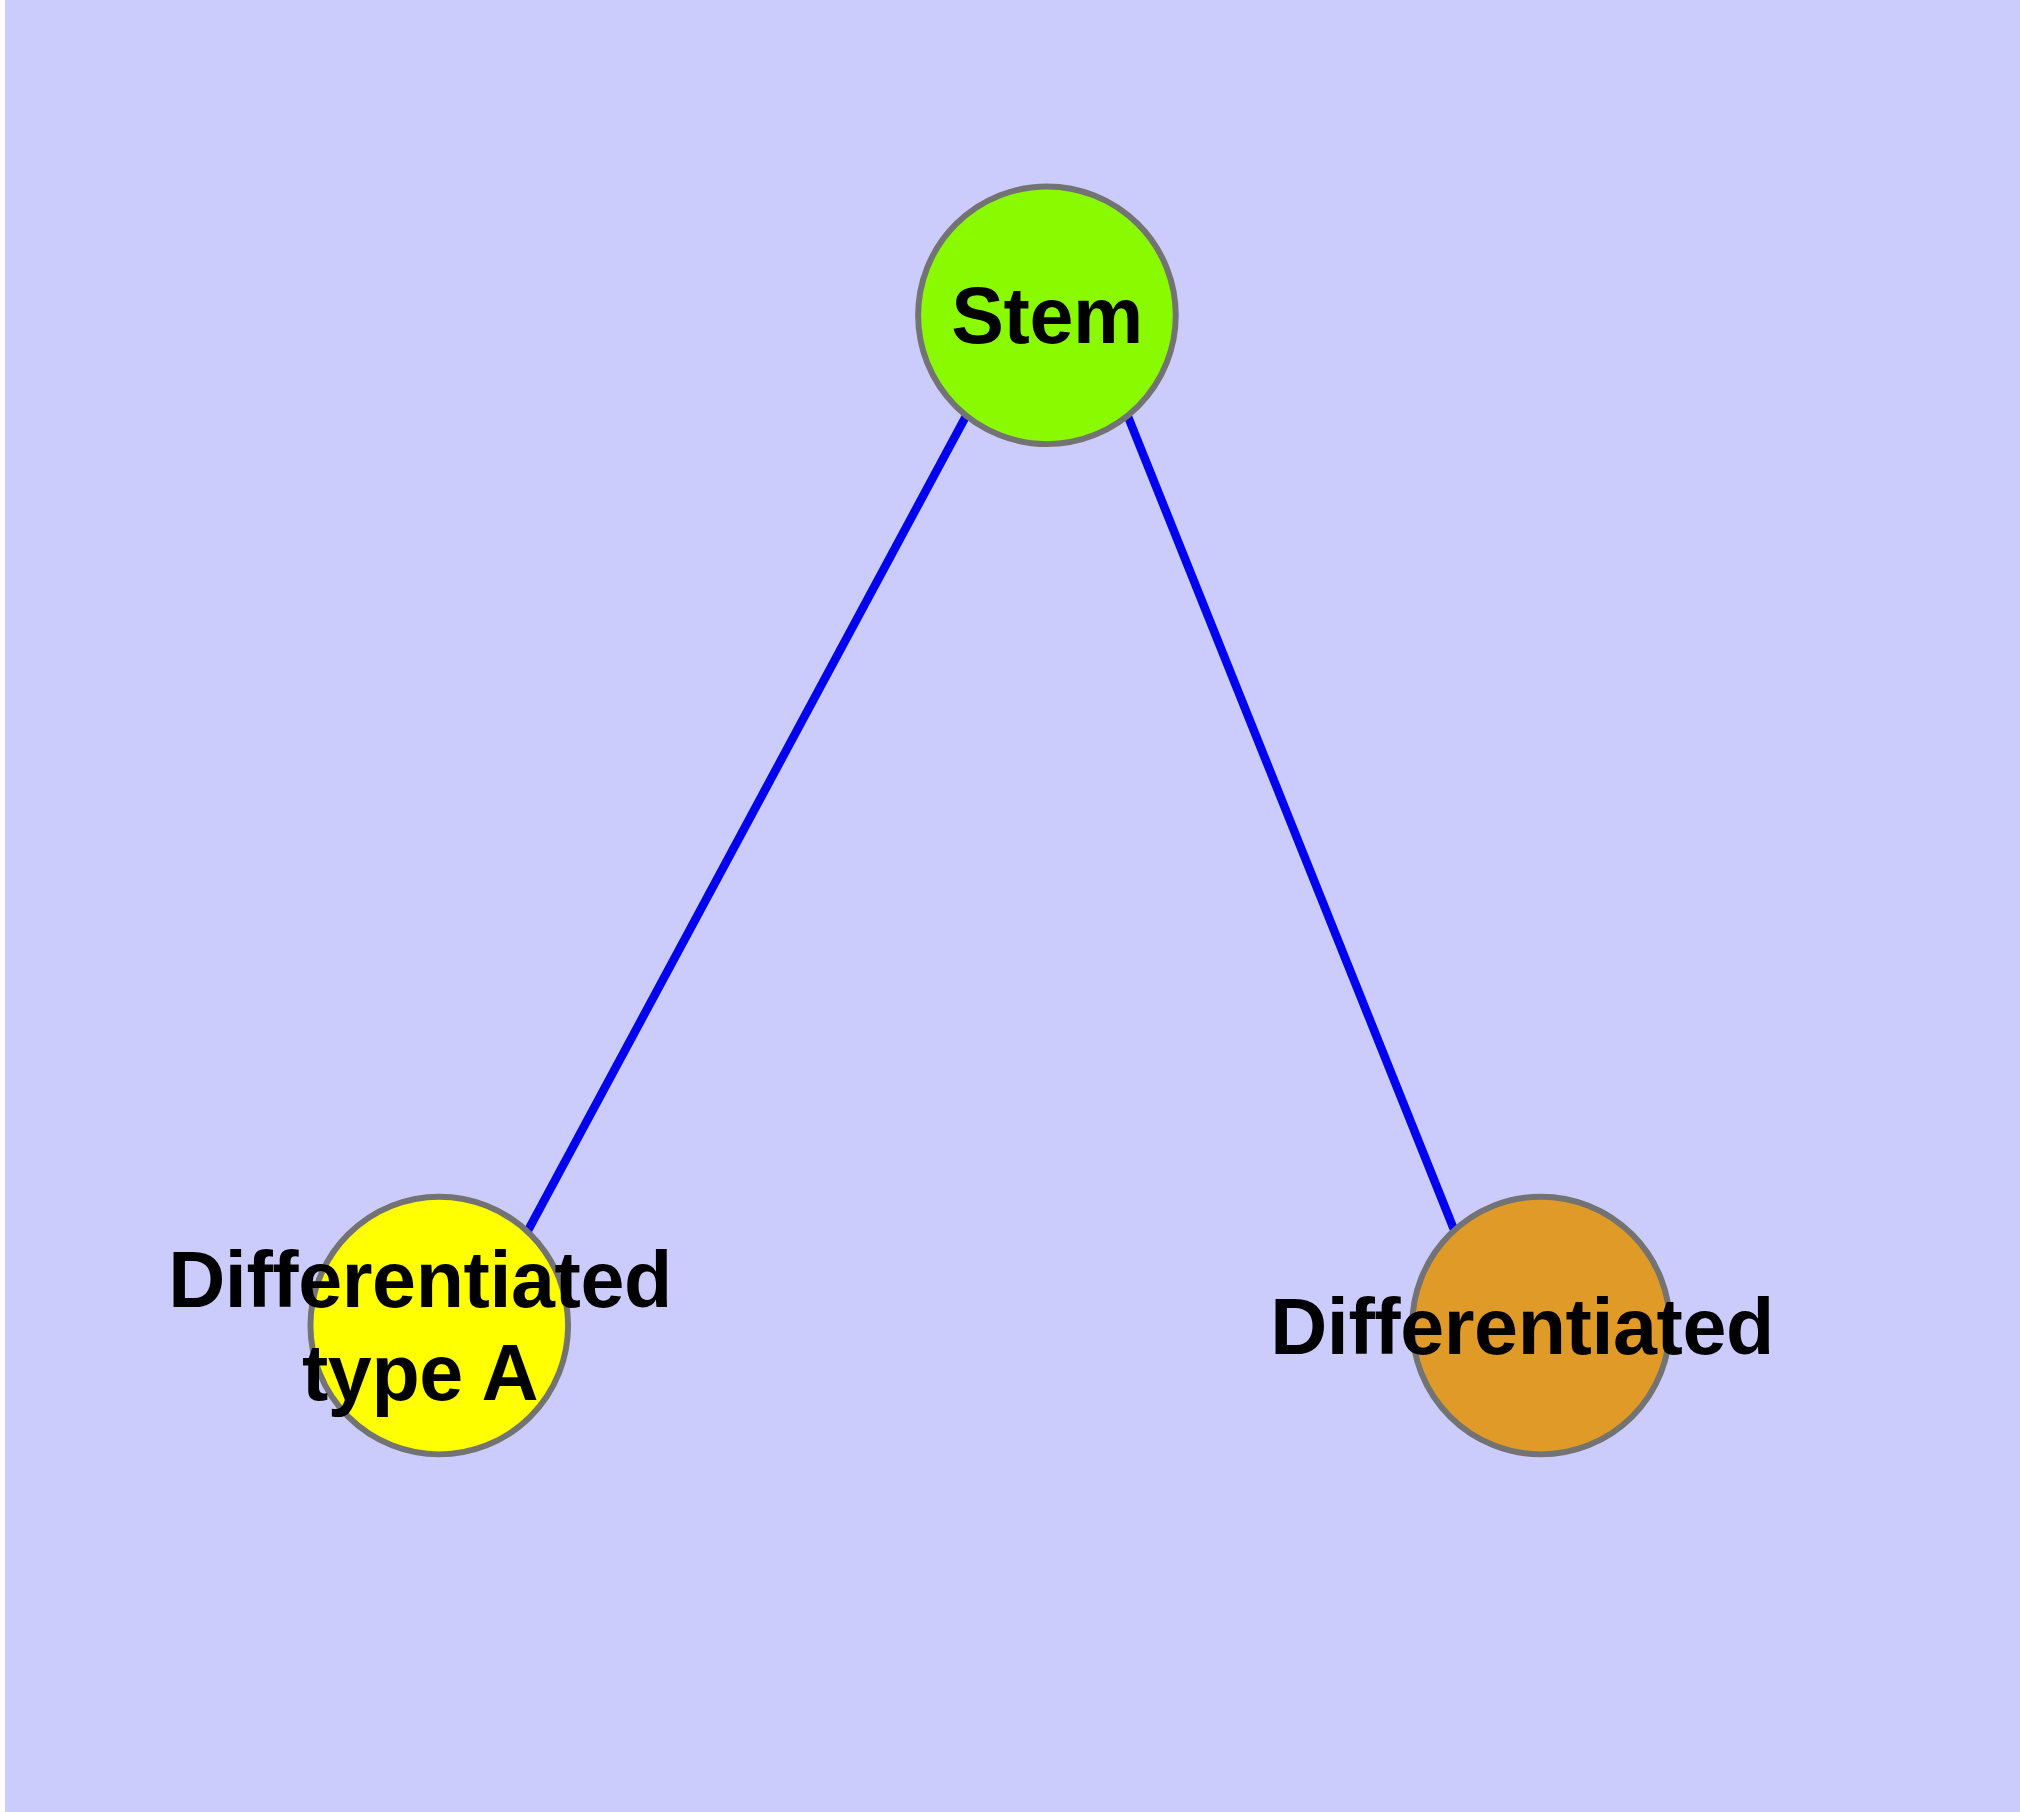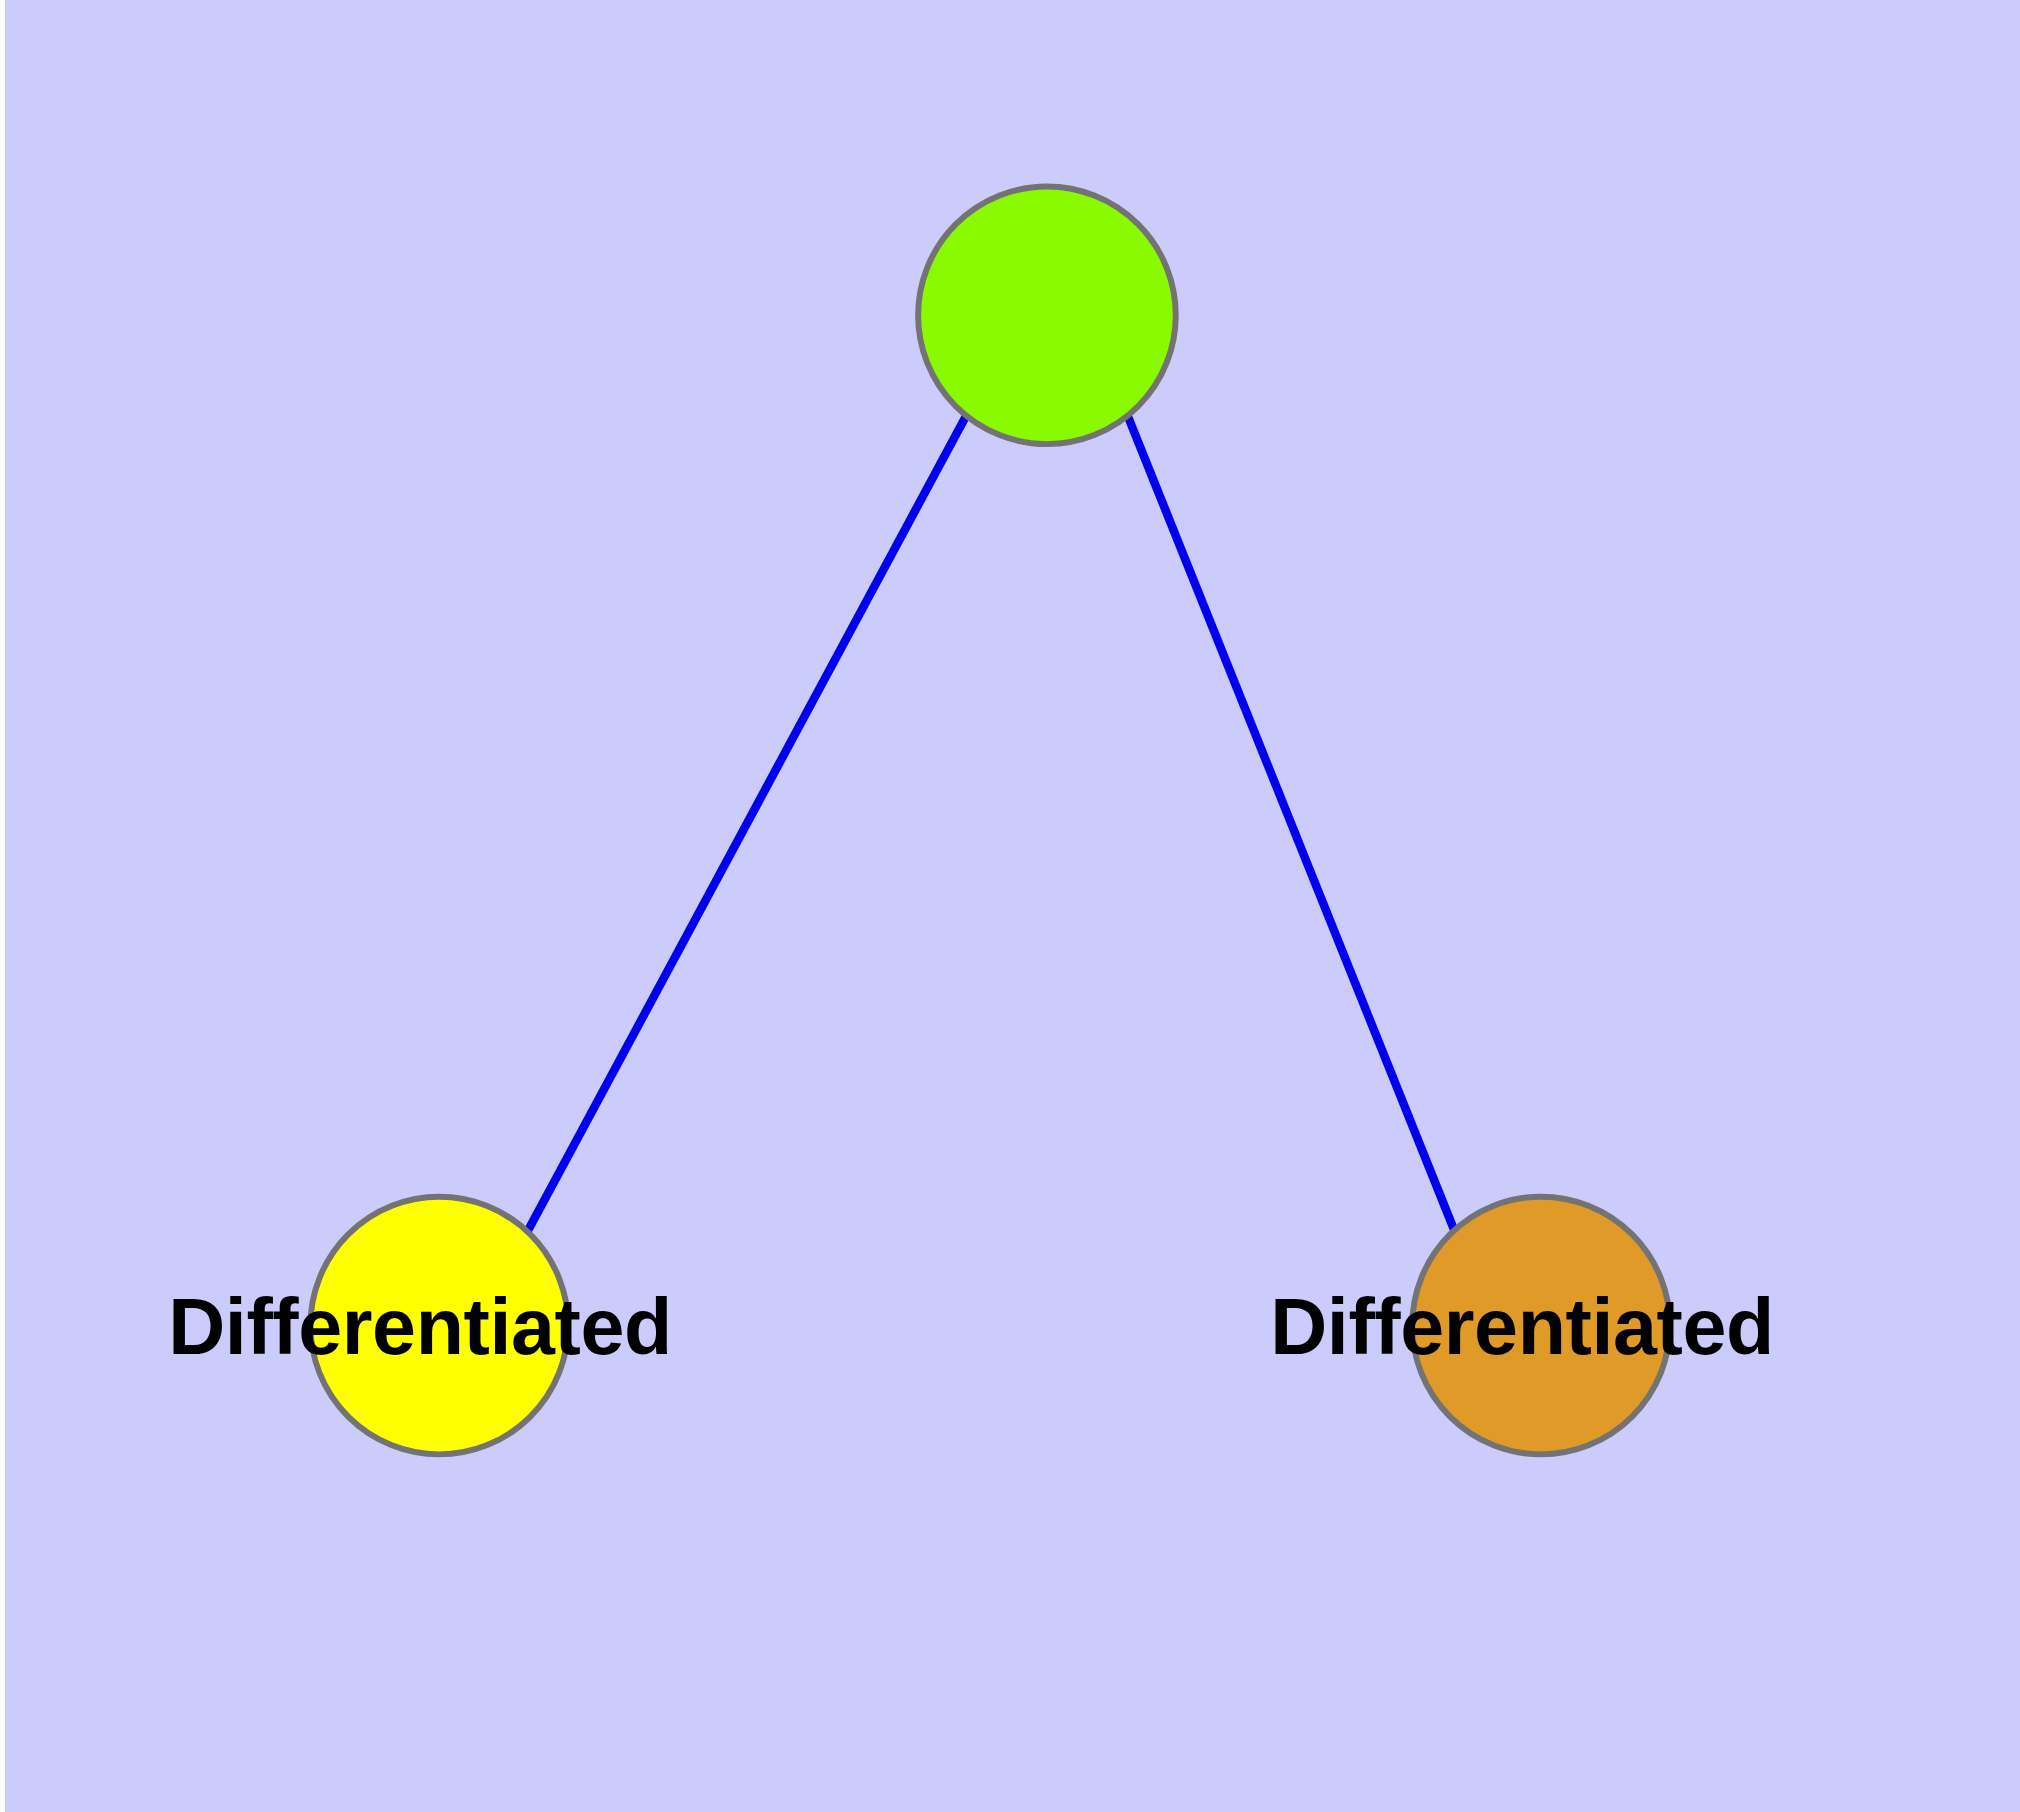--- a/index.html
+++ b/index.html
@@ -63,22 +63,26 @@
       <line class="edge-line" x1="1140" y1="490" x2="613" y2="1470"></line>
       <line class="edge-line" x1="1330" y1="490" x2="1723" y2="1470"></line>
     </g>
     <g>
       <circle class="node-circle" cx="1235" cy="372" r="152" fill="#8afa00"></circle>
       <circle class="node-circle" cx="518" cy="1564" r="152" fill="#ffff00"></circle>
       <circle class="node-circle" cx="1818" cy="1564" r="152" fill="#e09a28"></circle>
     </g>
   </svg>
 
+  <div class="node-label" style="left:1047px; top:315px;">
+    <div>Stem</div>
+  </div>
 
   <div class="node-label" style="left:420px; top:1326px;">
     <div>Differentiated</div>
+    <div>type A</div>
   </div>
 
   <div class="node-label" style="left:1522px; top:1326px;">
     <div>Differentiated</div>
   </div>
 </div>
 
 
 </body></html>

